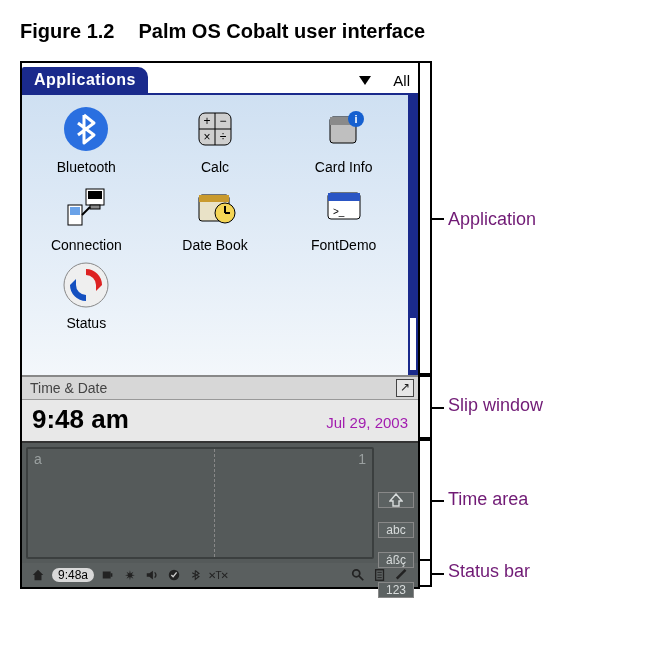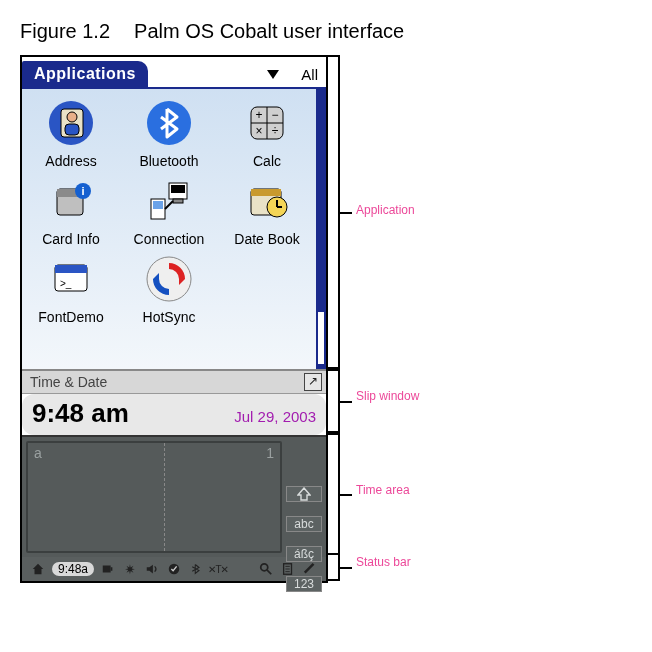--- a/index.html
+++ b/index.html
@@ -4,32 +4,32 @@
 <style>
   body {
     margin: 0;
     padding: 20px;
     font-family: Arial, Helvetica, sans-serif;
     background: #fff;
     width: 652px;
     box-sizing: border-box;
   }
   .figure-title {
-    font-weight: normal;
+    font-weight: bold;
     font-size: 20px;
-    margin-bottom: 12px;
+    margin-bottom: 18px;
   }
   .figure-title .fignum { margin-right: 24px; }
   .layout {
     display: flex;
     align-items: stretch;
   }
   
   .device {
-    width: 308px;
+    width: 400px;
     border: 2px solid #000;
     box-sizing: border-box;
     background: #fff;
     position: relative;
   }
   
   .topbar {
     height: 30px;
     background: #fff;
     display: flex;
@@ -126,21 +126,20 @@
     text-align: center;
     color: #222;
     background: #e6e6e6;
   }
   .slip-body {
     display: flex;
     align-items: baseline;
     justify-content: space-between;
     padding: 4px 10px 6px 10px;
     background: #e8e8e8;
-    border-radius: 12px;
   }
   .slip-time { font-size: 26px; font-weight: bold; color: #000; }
   .slip-date { font-size: 15px; color: #a21caf; }
   
   .input-area {
     background: #555a5a;
     display: flex;
     height: 120px;
     border-top: 2px solid #333;
   }
@@ -224,22 +223,22 @@
     content: "";
     position: absolute;
     right: -14px;
     top: 50%;
     width: 14px;
     border-top: 2px solid #000;
   }
   .blabel {
     position: absolute;
     left: 28px;
-    font-size: 12px;
-    color: #ec4899;
+    font-size: 18px;
+    color: #701a75;
     white-space: nowrap;
   }
 </style>
 </head>
 <body>
 
 <div class="figure-title">
   <span class="fignum">Figure 1.2</span><span>Palm OS Cobalt user interface</span>
 </div>
 
@@ -251,31 +250,20 @@
       <div class="spacer"></div>
       <div class="cat">
         <span class="tri"></span>
         <span>All</span>
       </div>
     </div>
 
     <div class="apparea">
       <div class="appgrid">
 
-        <div class="appicon">
-          <div class="icon">
-            <svg viewBox="0 0 52 52" width="52" height="52">
-              <circle cx="26" cy="26" r="22" fill="#2a55c4"></circle>
-              <rect x="16" y="12" width="22" height="28" rx="3" fill="#e9e2c7" stroke="#000"></rect>
-              <circle cx="27" cy="20" r="5" fill="#e8b089" stroke="#000"></circle>
-              <rect x="20" y="27" width="14" height="11" rx="4" fill="#2a55c4" stroke="#000"></rect>
-            </svg>
-          </div>
-          <span class="label">Address</span>
-        </div>
 
         <div class="appicon">
           <div class="icon">
             <svg viewBox="0 0 52 52" width="52" height="52">
               <circle cx="26" cy="26" r="22" fill="#2a6fe0"></circle>
               <path d="M24 12 L24 40 L34 32 L18 20 M24 12 L34 20 L18 32" fill="none" stroke="#fff" stroke-width="3" stroke-linejoin="round"></path>
             </svg>
           </div>
           <span class="label">Bluetooth</span>
         </div>
@@ -349,21 +337,21 @@
         <div class="appicon">
           <div class="icon">
             <svg viewBox="0 0 52 52" width="52" height="52">
               <circle cx="26" cy="26" r="22" fill="#efefef" stroke="#888"></circle>
               <path d="M26 10 A16 16 0 0 1 42 26 L36 26 A10 10 0 0 0 26 16 Z" fill="#d22"></path>
               <path d="M26 42 A16 16 0 0 1 10 26 L16 26 A10 10 0 0 0 26 36 Z" fill="#1550c0"></path>
               <polygon points="42,26 36,20 36,32" fill="#d22"></polygon>
               <polygon points="10,26 16,20 16,32" fill="#1550c0"></polygon>
             </svg>
           </div>
-          <span class="label">HotSync</span>
+          <span class="label">Status</span>
         </div>
 
       </div>
       <div class="scrollbar"></div>
     </div>
 
     <div class="slip">
       <div class="slip-head">
         <span>Time &amp; Date</span>
         <div class="spacer"></div>

